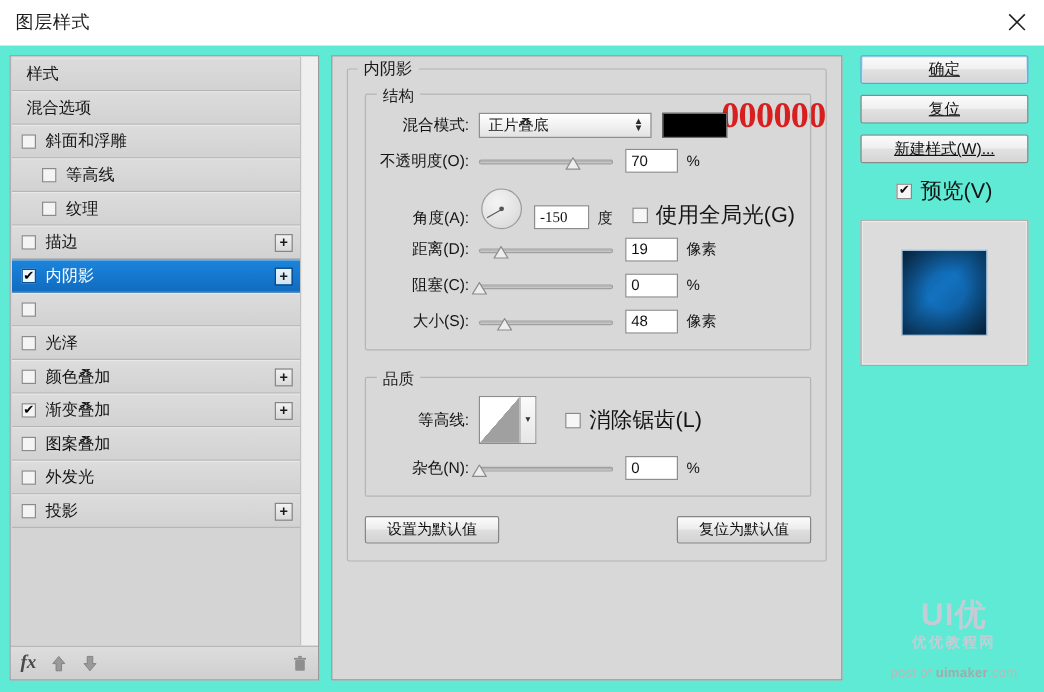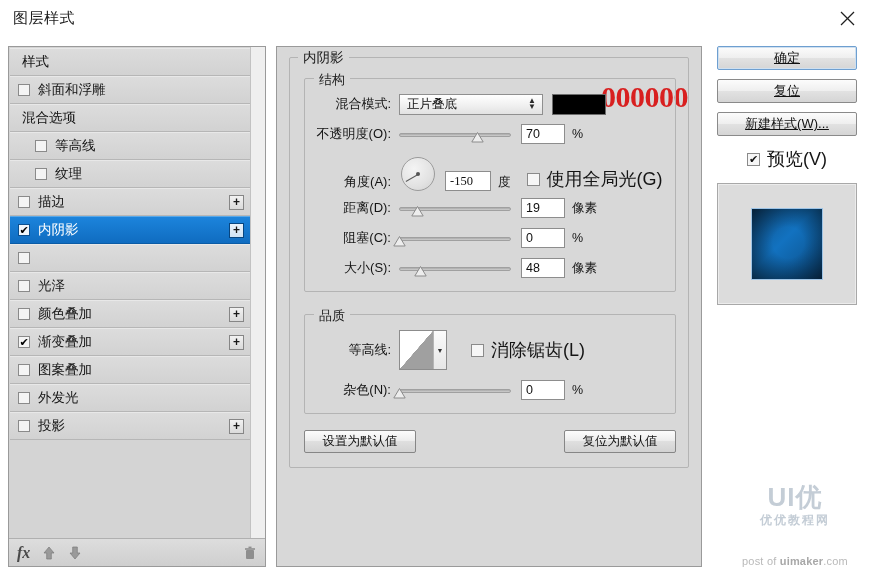--- a/index.html
+++ b/index.html
@@ -38,21 +38,21 @@
     width: 46px; height: 38px;
     display: flex; align-items: center; justify-content: center;
     cursor: pointer;
   }
   .close-btn svg { display: block; }
 
   
   .dlg-body {
     flex: 1;
     display: flex;
-    background: #ffffff;
+    background: #5eead4;
     padding: 8px 8px 10px 8px;
     gap: 0;
   }
 
   
   .styles-col {
     width: 258px;
     display: flex; flex-direction: column;
     border: 1px solid #9a9a9a;
     background: #d4d4d4;
@@ -377,21 +377,21 @@
   .wm-sub {
     font-size: 12px;
     color: #c4cdd6;
     letter-spacing: 2px;
     margin-top: 2px;
     font-weight: bold;
   }
   .wm-url {
     font-size: 11px;
     color: #b9b9b9;
-    margin-top: 26px;
+    margin-top: 11px;
     letter-spacing: 0.2px;
   }
   .wm-url b { color: #a8a8a8; }
 </style>
 </head>
 <body>
 
 <div class="dialog">
 
   <div class="titlebar">
@@ -406,26 +406,26 @@
   </div>
 
   <div class="dlg-body">
 
     <div class="styles-col">
       <div class="styles-list">
         <div class="styles-inner" id="styles-inner">
             <div class="style-row plain">
               <span class="row-label">样式</span>
             </div>
-            <div class="style-row">
-              <span class="cb"></span>
-              <span class="row-label">斜面和浮雕</span>
-            </div>
             <div class="style-row plain">
               <span class="row-label">混合选项</span>
+            </div>
+            <div class="style-row">
+              <span class="cb"></span>
+              <span class="row-label">斜面和浮雕</span>
             </div>
             <div class="style-row indent">
               <span class="cb"></span>
               <span class="row-label">等高线</span>
             </div>
             <div class="style-row indent">
               <span class="cb"></span>
               <span class="row-label">纹理</span>
             </div>
             <div class="style-row">

